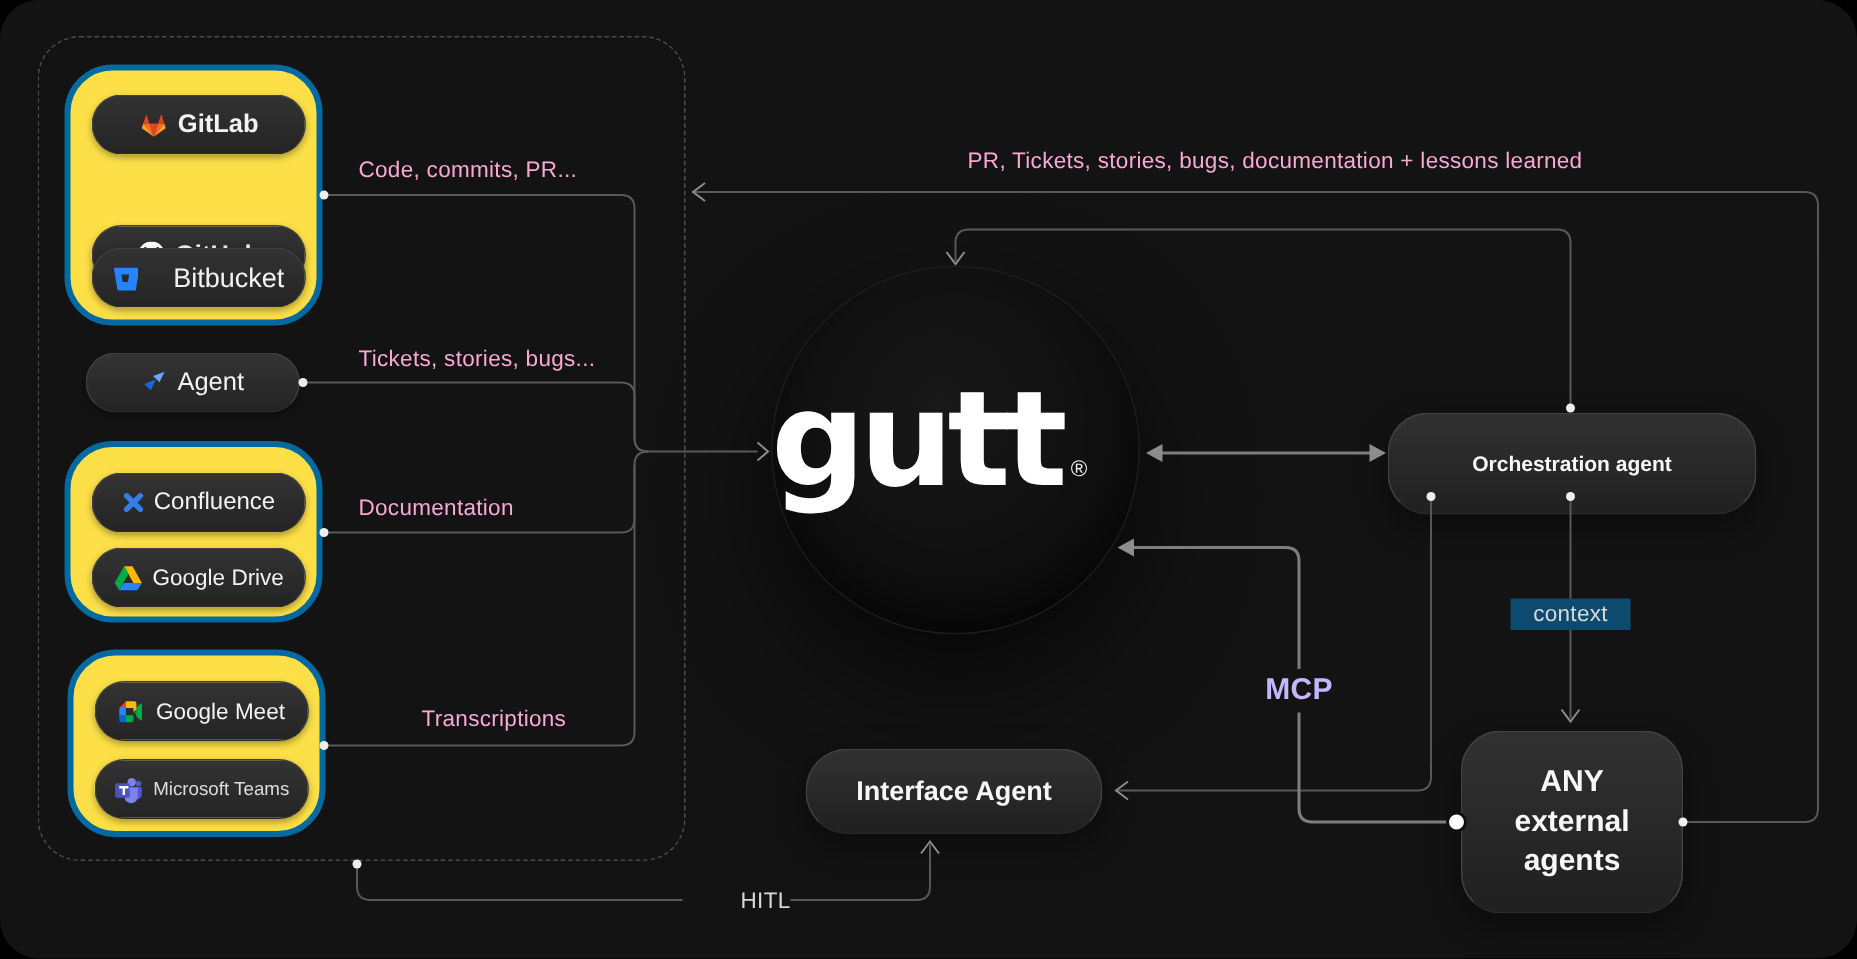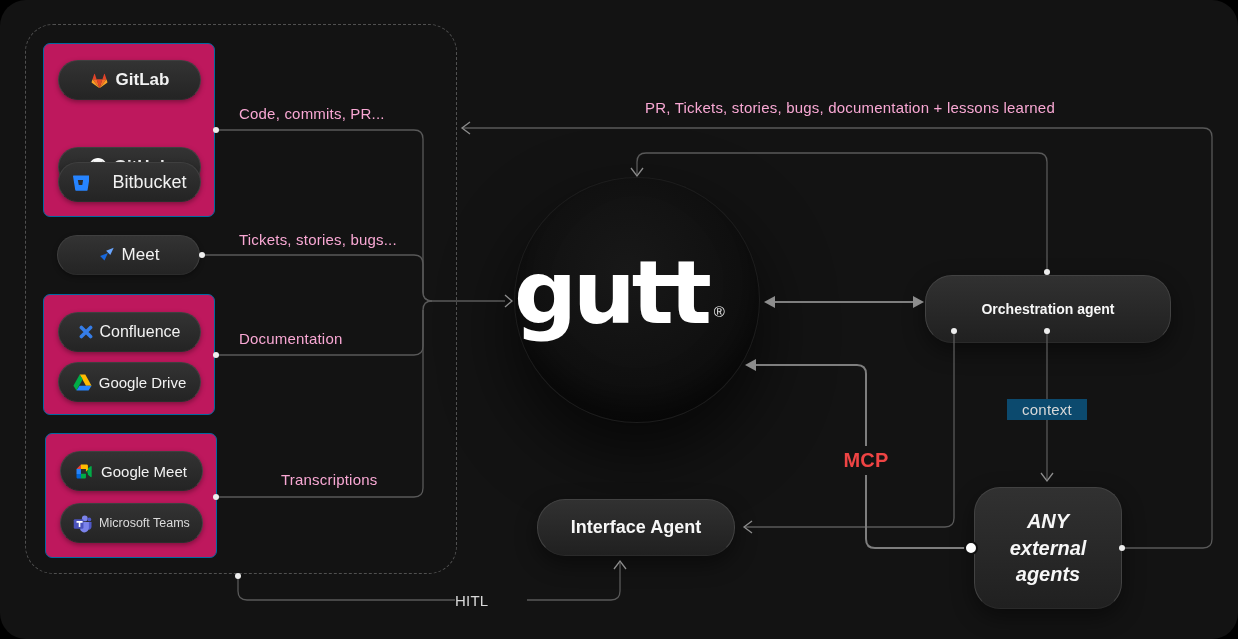--- a/index.html
+++ b/index.html
@@ -8,22 +8,22 @@
   #card {
     position:relative; width:1238px; height:639px;
     background:#131313; border-radius:26px; overflow:hidden;
   }
   
   .dashed-box {
     position:absolute; left:25px; top:24px; width:432px; height:550px;
     border:1px dashed #505050; border-radius:28px;
   }
   .group-panel {
-    position:absolute; background:#be185d; border-radius:7px;
-    border:1px solid #0369a1;
+    position:absolute; background:#fde047; border-radius:32px;
+    border:4px solid #0369a1;
   }
   #group-code   { left:43px;  top:43px;  width:172px; height:174px; }
   #group-docs   { left:43px;  top:294px; width:172px; height:121px; }
   #group-meet   { left:45px;  top:433px; width:172px; height:125px; }
   .pill {
     position:absolute; left:14px; width:143px; height:40px;
     display:flex; align-items:center; justify-content:center; gap:7px;
     background:linear-gradient(180deg,#333333,#242424);
     border:1px solid #3f3f3f; border-bottom-color:#2c2c2c;
     border-radius:20px; color:#f2f2f2;
@@ -50,22 +50,22 @@
   }
   #lbl-code   { left:239px; top:105px; }
   #lbl-tick   { left:239px; top:231px; }
   #lbl-doc    { left:239px; top:330px; }
   #lbl-trans  { left:239px; top:471px;margin-left:42px; }
   #lbl-feed   { left:500px; top:99px; width:700px; text-align:center; }
   #lbl-context{ left:1007px; top:399px; width:80px; text-align:center;
                 background:#0c4a6e; padding:2px 0; color:#d8d8d8; }
   #lbl-mcp    { left:826px; top:446px; width:80px; text-align:center;
                 background:#131313; padding:3px 0; font-size:20px;
-                font-weight:700; color:#ef4444; }
-  #lbl-hitl   { left:455px; top:590px; width:72px; text-align:left;
+                font-weight:700; color:#c4b5fd; }
+  #lbl-hitl   { left:455px; top:590px; width:72px; text-align:right;
                 background:#131313; padding:2px 0; color:#d8d8d8; }
 
   
   #gutt-circle {
     position:absolute; left:514px; top:177px; width:246px; height:246px;
     border-radius:50%;
     background:radial-gradient(circle at 46% 38%, #181818 0%, #101010 55%, #0a0a0a 100%);
     box-shadow:0 30px 70px rgba(0,0,0,.65), inset 0 0 0 1px #1d1d1d,
                inset 0 -18px 30px rgba(0,0,0,.5);
     display:flex; align-items:center; justify-content:flex-start;
@@ -88,21 +88,21 @@
     border:1px solid #424242; border-bottom-color:#2a2a2a;
     color:#f7f7f7; font-weight:700;
     box-shadow:0 8px 22px rgba(0,0,0,.45);
   }
   #node-orchestration { left:925px; top:275px; width:246px; height:68px;
                         border-radius:27px; font-size:14px; }
   #node-interface     { left:537px; top:499px; width:198px; height:57px;
                         border-radius:28px; font-size:18px; }
   #node-external      { left:974px; top:487px; width:148px; height:122px;
                         border-radius:26px; font-size:20px; text-align:center;
-                        line-height:1.32; padding:4px 18px;font-style:italic; }
+                        line-height:1.32; padding:4px 18px; }
 
   
   #wires { position:absolute; left:0; top:0; z-index:3; pointer-events:none; }
   .lbl-z { z-index:4; }
   .node-z { z-index:2; }
 </style>
 </head>
 <body>
 
 <div id="card">
@@ -134,21 +134,21 @@
       </svg>
       <span class="plabel w400" style="font-size:18px">Bitbucket</span>
     </div>
   </div>
 
   <div id="pill-jira" class="pill node-z" style="left:57px">
     <svg width="17" height="16" viewBox="0 0 16 16">
       <path fill="#69a6ff" d="M15.2 0.8 7.6 3.7l4.2 4.2z"></path>
       <path fill="#1868db" d="M9.4 6 1.6 9l4.4 4.4z"></path>
     </svg>
-    <span class="plabel w400">Meet</span>
+    <span class="plabel w400">Agent</span>
   </div>
 
   <div id="group-meet" class="group-panel node-z">
     <div class="pill g3-0">
       <svg width="18" height="17" viewBox="0 0 24 24">
         <path fill="#00832d" d="m13.33 12 2.79 3.19 3.75 2.4.65-5.57-.65-5.45-3.82 2.1z"></path>
         <path fill="#0066da" d="M0 15.6V20c0 1.01.82 1.83 1.83 1.83h4.4v-6.23z"></path>
         <path fill="#e94235" d="M6.23 2.17 0 8.4h6.23z"></path>
         <path fill="#2684fc" d="M0 15.6h6.23V8.4H0z"></path>
         <path fill="#00ac47" d="m19.98 4.53-3.86 3.17v8.9l3.88 3.18c.58.45 1.43.04 1.43-.7V5.22c0-.75-.87-1.16-1.45-.69"></path>

